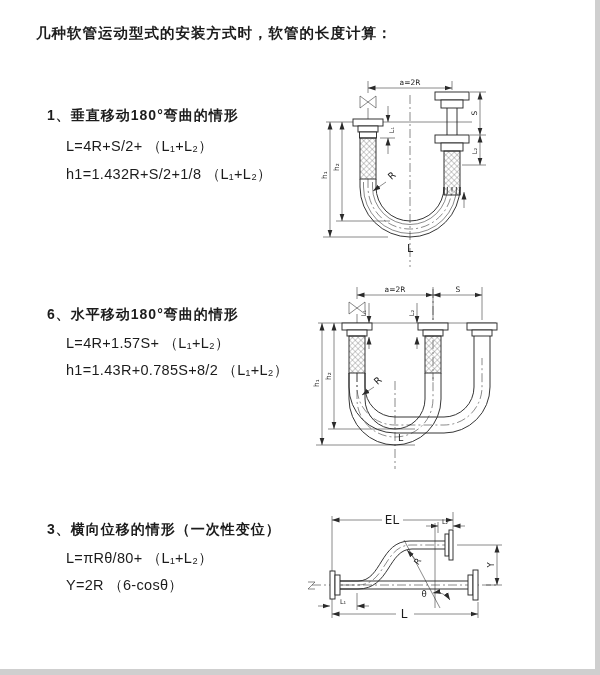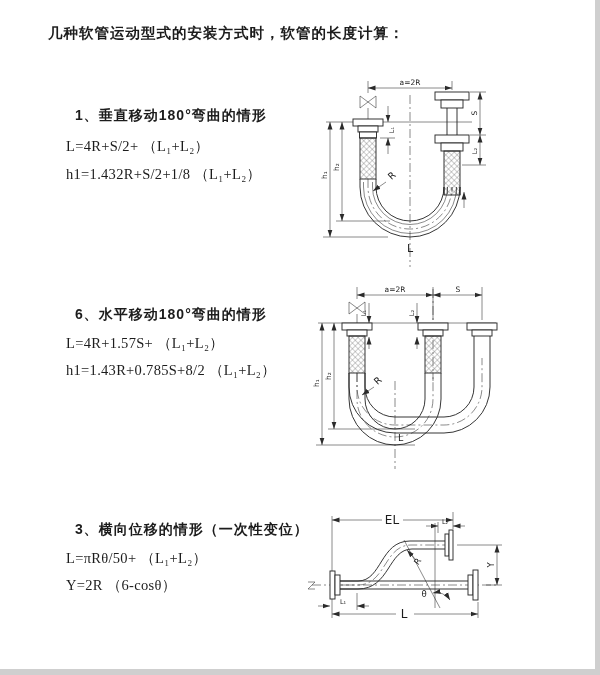--- a/index.html
+++ b/index.html
@@ -1,20 +1,20 @@
 <!DOCTYPE html>
 <html><head>
 <meta charset="utf-8">
 <style>
   html,body{margin:0;padding:0;background:#ffffff;}
   #page{position:relative;width:600px;height:675px;background:#ffffff;overflow:hidden;
         font-family:"Liberation Sans","DejaVu Sans",sans-serif;color:#1c1c1c;}
-  .title{position:absolute;left:48px;top:24px;font-size:14.5px;font-weight:bold;letter-spacing:1px;}
-  .sec-heading{position:absolute;font-size:14px;font-weight:bold;letter-spacing:1px;white-space:nowrap;margin-left:28px;}
-  .formula{position:absolute;font-size:14.5px;font-weight:500;letter-spacing:.3px;white-space:nowrap;font-family:Liberation Serif, serif;}
+  .title{position:absolute;left:36px;top:24px;font-size:14.5px;font-weight:bold;letter-spacing:1px;}
+  .sec-heading{position:absolute;font-size:14px;font-weight:bold;letter-spacing:1px;white-space:nowrap;}
+  .formula{position:absolute;font-size:14.5px;font-weight:500;letter-spacing:.3px;white-space:nowrap;}
   svg{position:absolute;overflow:visible;}
   svg text{fill:#1c1c1c;font-family:"DejaVu Sans",sans-serif;}
   .t6{font-size:6.5px}.t7{font-size:7.5px}.t8{font-size:8.5px}.t9{font-size:9.5px}.t10{font-size:11px}.t11{font-size:12px}
   .ln{stroke:#2b2b2b;stroke-width:.95;fill:none;}
   .thin{stroke:#2b2b2b;stroke-width:.55;fill:none;}
   .dim{stroke:#2b2b2b;stroke-width:.55;fill:none;}
   .cl{stroke:#2b2b2b;stroke-width:.55;fill:none;stroke-dasharray:9 3 2 3;}
   .part{fill:#ffffff;stroke:#2b2b2b;stroke-width:.95;}
   .edge-r{position:absolute;right:0;top:0;width:5px;height:675px;background:#cfcfcf;}
   .edge-b{position:absolute;left:0;bottom:0;width:600px;height:6px;background:#cfcfcf;}
@@ -28,21 +28,21 @@
 
   <div class="sec-heading" style="left:47px;top:107px">1、垂直移动180°弯曲的情形</div>
   <div class="formula" style="left:66px;top:137px">L=4R+S/2+ （L₁+L₂）</div>
   <div class="formula" style="left:66px;top:165px">h1=1.432R+S/2+1/8 （L₁+L₂）</div>
 
   <div class="sec-heading" style="left:47px;top:306px">6、水平移动180°弯曲的情形</div>
   <div class="formula" style="left:66px;top:334px">L=4R+1.57S+ （L₁+L₂）</div>
   <div class="formula" style="left:66px;top:361px">h1=1.43R+0.785S+8/2 （L₁+L₂）</div>
 
   <div class="sec-heading" style="left:47px;top:521px">3、横向位移的情形（一次性变位）</div>
-  <div class="formula" style="left:66px;top:549px">L=πRθ/50+ （L₁+L₂）</div>
+  <div class="formula" style="left:66px;top:549px">L=πRθ/80+ （L₁+L₂）</div>
   <div class="formula" style="left:66px;top:576px">Y=2R （6-cosθ）</div>
 
   <svg style="left:310px;top:75px" width="290" height="195" viewBox="0 0 290 195">
     <defs>
       <marker id="arw1" markerUnits="userSpaceOnUse" markerWidth="8" markerHeight="6" refX="7.5" refY="2.5" orient="auto-start-reverse" viewBox="0 0 8 5">
           <path d="M0,0 L7.5,2.5 L0,5 Z" fill="#2b2b2b"></path>
         </marker>
       <pattern id="hx1" width="4" height="4" patternUnits="userSpaceOnUse" patternTransform="rotate(45)">
         <path d="M0,0 H4 M0,0 V4" stroke="#5a5a5a" stroke-width="0.6"></path>
       </pattern>

